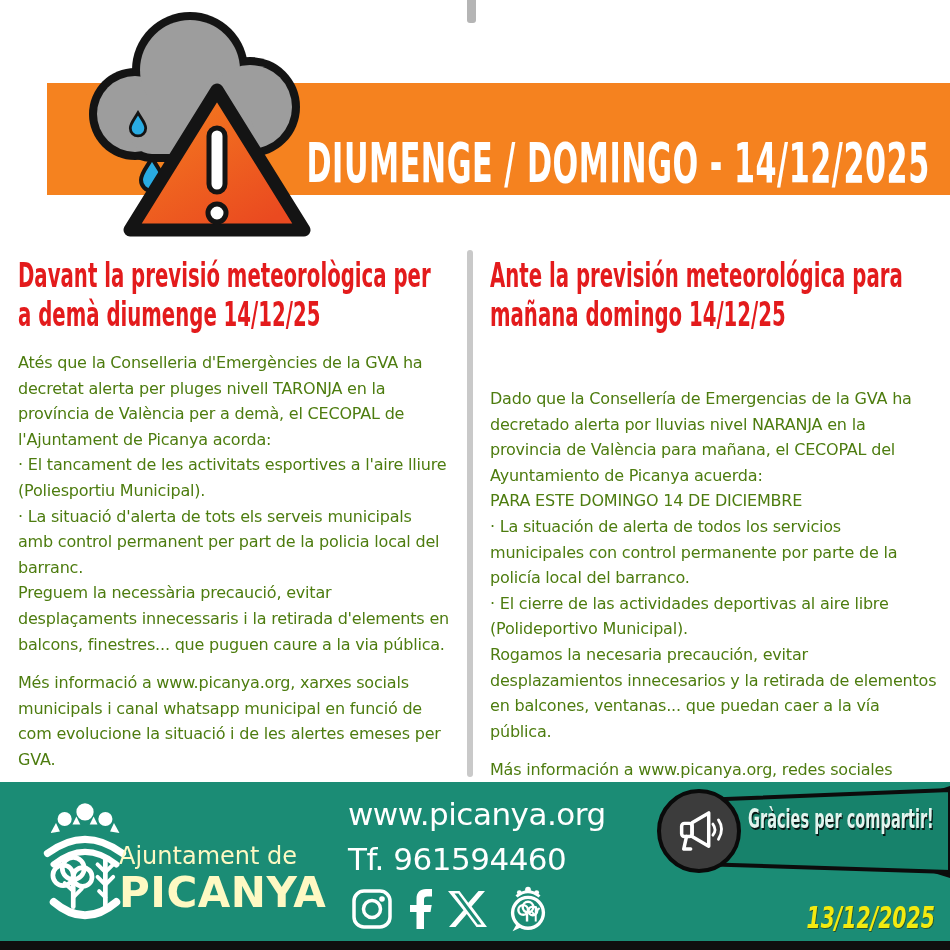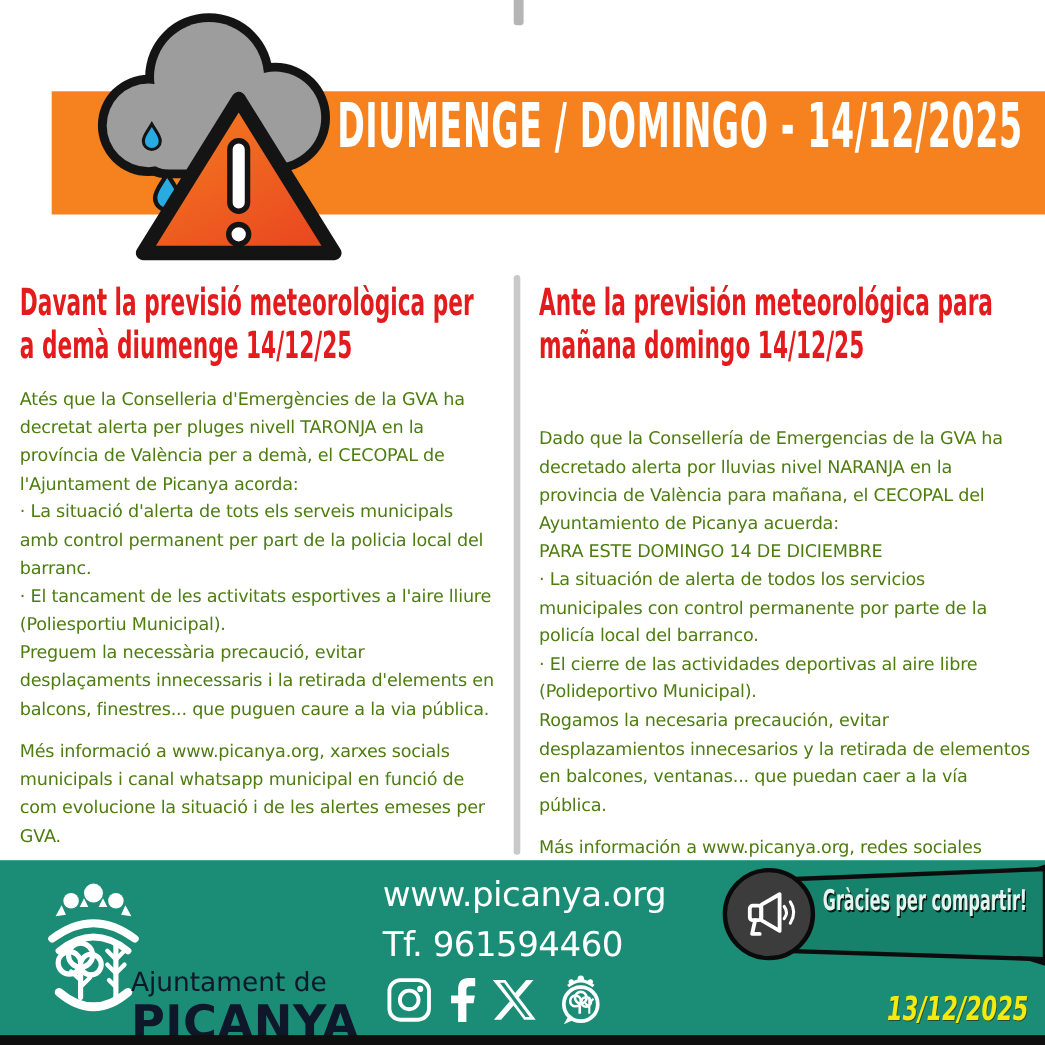--- a/index.html
+++ b/index.html
@@ -4,21 +4,21 @@
 <style>
   html,body{margin:0;padding:0;background:#ffffff;}
   .poster{position:relative;width:950px;height:950px;background:#ffffff;overflow:hidden;
           font-family:"DejaVu Sans",sans-serif;}
 
   
   .top-notch{position:absolute;left:467px;top:0;width:9px;height:23px;background:#b5b5b5;border-radius:0 0 3px 3px;}
 
   
   .banner{position:absolute;left:47px;top:83px;width:903px;height:112px;background:#F5821F;}
-  .banner-text-wrap{position:absolute;left:240px;right:0;top:0;bottom:0;display:flex;align-items:flex-start;justify-content:center;}
+  .banner-text-wrap{position:absolute;left:240px;right:0;top:0;bottom:0;display:flex;align-items:flex-end;justify-content:center;}
   .banner-title{flex:none;white-space:nowrap;font-size:56px;font-weight:bold;color:#ffffff;
                 transform:scaleX(.54);letter-spacing:1px;}
 
   
   .weather-icon{position:absolute;left:80px;top:2px;width:235px;height:243px;z-index:3;}
 
   
   .heading{position:absolute;white-space:nowrap;transform:scaleX(.58);transform-origin:0 0;
            font-size:34px;font-weight:bold;color:#E31B1C;line-height:1.14;}
   .heading-left{left:18px;top:256px;}
@@ -28,21 +28,21 @@
   .bodycol-right{left:490px;width:447px;margin-top:36px;}
   .bodycol p{margin:0;}
   .bodycol p.gap{margin-top:13px;}
 
   .divider{position:absolute;left:467px;top:250px;width:6px;height:527px;background:#c9c9c9;border-radius:3px;}
 
   
   .footer{position:absolute;left:0;top:782px;width:950px;height:168px;background:#1B8C75;}
   .footer-blackbar{position:absolute;left:0;top:159px;width:950px;height:9px;background:#0f0f0f;}
   .logo-svg{position:absolute;left:38px;top:10px;width:94px;height:144px;}
-  .logo-text{position:absolute;left:119px;top:62px;color:#0f172a;line-height:1;margin-top:37px;}
+  .logo-text{position:absolute;left:119px;top:62px;color:#fef9c3;line-height:1;}
   .logo-text .l1{font-size:24px;margin-bottom:4px;}
   .logo-text .l2{font-size:42px;font-weight:bold;letter-spacing:.5px;}
   .site{position:absolute;left:348px;top:14px;font-size:31px;font-weight:normal;color:#ffffff;letter-spacing:-0.5px;}
   .phone{position:absolute;left:348px;top:59px;font-size:31px;font-weight:normal;color:#ffffff;letter-spacing:-0.5px;}
   .socials{position:absolute;left:350px;top:102px;display:flex;align-items:center;gap:13px;}
   .socials .icn{display:block;}
 
   .ribbon-svg{position:absolute;left:655px;top:2px;width:295px;height:100px;}
   .mega-circle{position:absolute;left:657px;top:7px;width:76px;height:76px;background:#3C3C3C;
                border:4px solid #0a0a0a;border-radius:50%;display:flex;align-items:center;justify-content:center;}
@@ -103,22 +103,22 @@
       </g>
     </svg>
   </div>
 
   <div class="heading heading-left">
     <div>Davant la previsió meteorològica per</div>
     <div>a demà diumenge 14/12/25</div>
   </div>
   <div class="bodycol bodycol-left">
     <p>Atés que la Conselleria d'Emergències de la GVA ha decretat alerta per pluges nivell TARONJA en la província de València per a demà, el CECOPAL de l'Ajuntament de Picanya acorda:</p>
+    <p>· El tancament de les activitats esportives a l'aire lliure (Poliesportiu Municipal).</p>
     <p>· La situació d'alerta de tots els serveis municipals amb control permanent per part de la policia local del barranc.</p>
-    <p>· El tancament de les activitats esportives a l'aire lliure (Poliesportiu Municipal).</p>
     <p>Preguem la necessària precaució, evitar desplaçaments innecessaris i la retirada d'elements en balcons, finestres... que puguen caure a la via pública.</p>
     <p class="gap">Més informació a www.picanya.org, xarxes socials municipals i canal whatsapp municipal en funció de com evolucione la situació i de les alertes emeses per GVA.</p>
   </div>
 
   <div class="divider"></div>
 
   <div class="heading heading-right">
     <div>Ante la previsión meteorológica para</div>
     <div>mañana domingo 14/12/25</div>
   </div>

